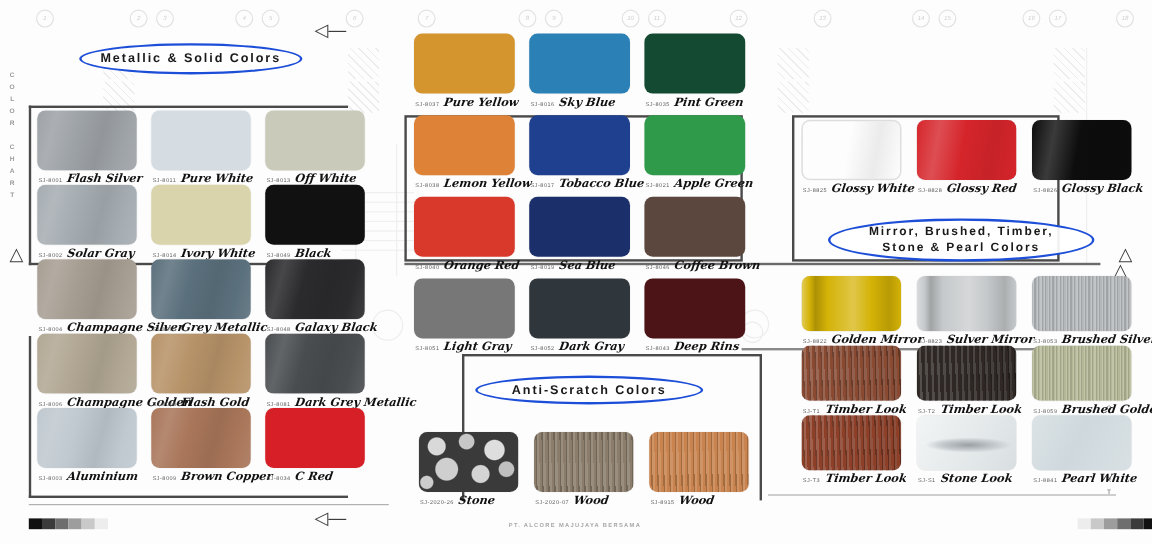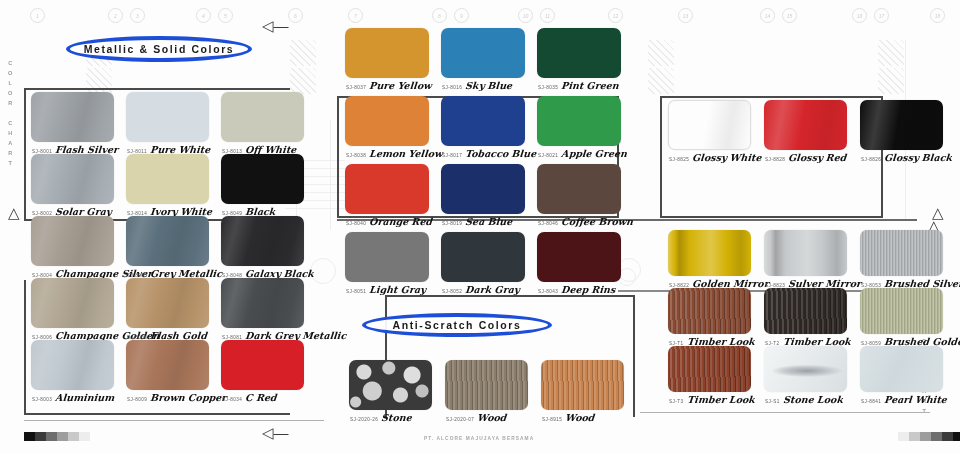--- a/index.html
+++ b/index.html
@@ -39,21 +39,21 @@
   .side-text {
     position: absolute; font-size: 5.5px; letter-spacing: 0;
     color: #9a9a9a; font-weight: 700;
     display: flex; flex-direction: column; align-items: center;
     line-height: 10px;
   }
 
   
   .pill {
     position: absolute;
-    border: 4px solid #1d4ed8;
+    border: 2px solid #1d4ed8;
     border-radius: 50%;
     display: flex; align-items: center; justify-content: center;
     text-align: center;
     background: rgba(255,255,255,0.92);
     font-weight: 700;
     letter-spacing: 1.6px;
     color: #1a1a1a;
     font-size: 10.5px;
     line-height: 13px;
   }
@@ -184,21 +184,27 @@
 
   <div class="arrow" style="left:262px;top:18px;">◁—</div>
   <div class="arrow" style="left:8px;top:205px;">△</div>
   <div class="arrow" style="left:262px;top:425px;">◁—</div>
   <div class="arrow" style="left:932px;top:205px;">△</div>
   <div class="arrow" style="left:928px;top:218px;">△</div>
 
   <div class="pill" style="left:66px;top:36px;width:186px;height:26px;">
     <span>Metallic &amp; Solid Colors</span>
   </div>
-  <div class="pill" style="left:362px;top:313px;width:190px;height:24px;">
+  <div class="pill" style="left:690px;top:182px;width:222px;height:36px;font-size:10px;">
+    <span id="mirror-title">
+        <div>Mirror, Brushed, Timber,</div>
+        <div>Stone &amp; Pearl Colors</div>
+      </span>
+  </div>
+  <div class="pill" style="left:396px;top:313px;width:190px;height:24px;">
     <span>Anti-Scratch Colors</span>
   </div>
 
   <div id="swatch-layer">
       <div class="swatch" style="left: 31px; top: 92px; width: 83px; height: 50px;">
         <div class="chip" style="background: linear-gradient(105deg, rgb(158, 163, 167) 0%, rgba(255, 255, 255, 0.133) 18%, rgb(158, 163, 167) 38%, rgba(0, 0, 0, 0.08) 62%, rgb(158, 163, 167) 82%, rgba(255, 255, 255, 0.094) 100%), rgb(158, 163, 167);"></div>
         <div class="label">
           <span class="code">SJ-8001</span>
           <span class="name">Flash Silver</span>
         </div>

